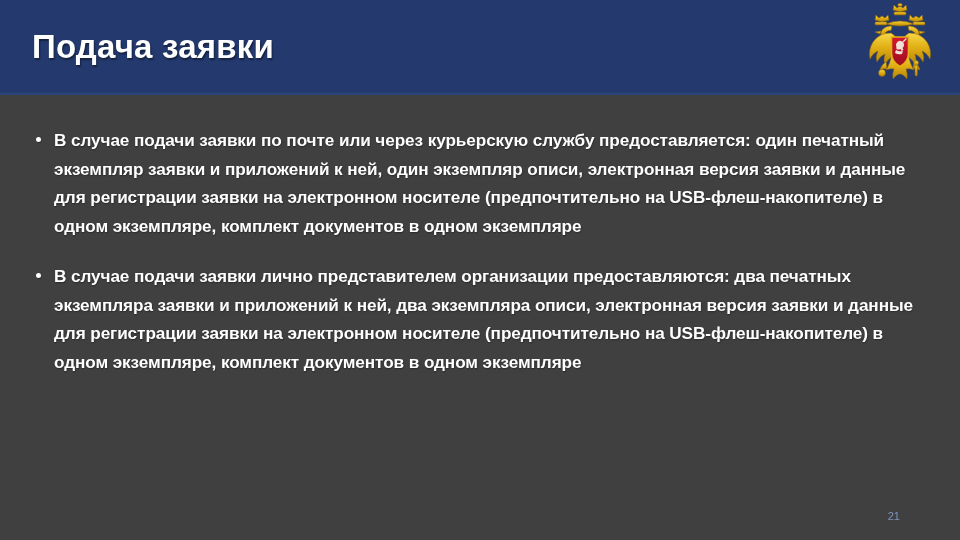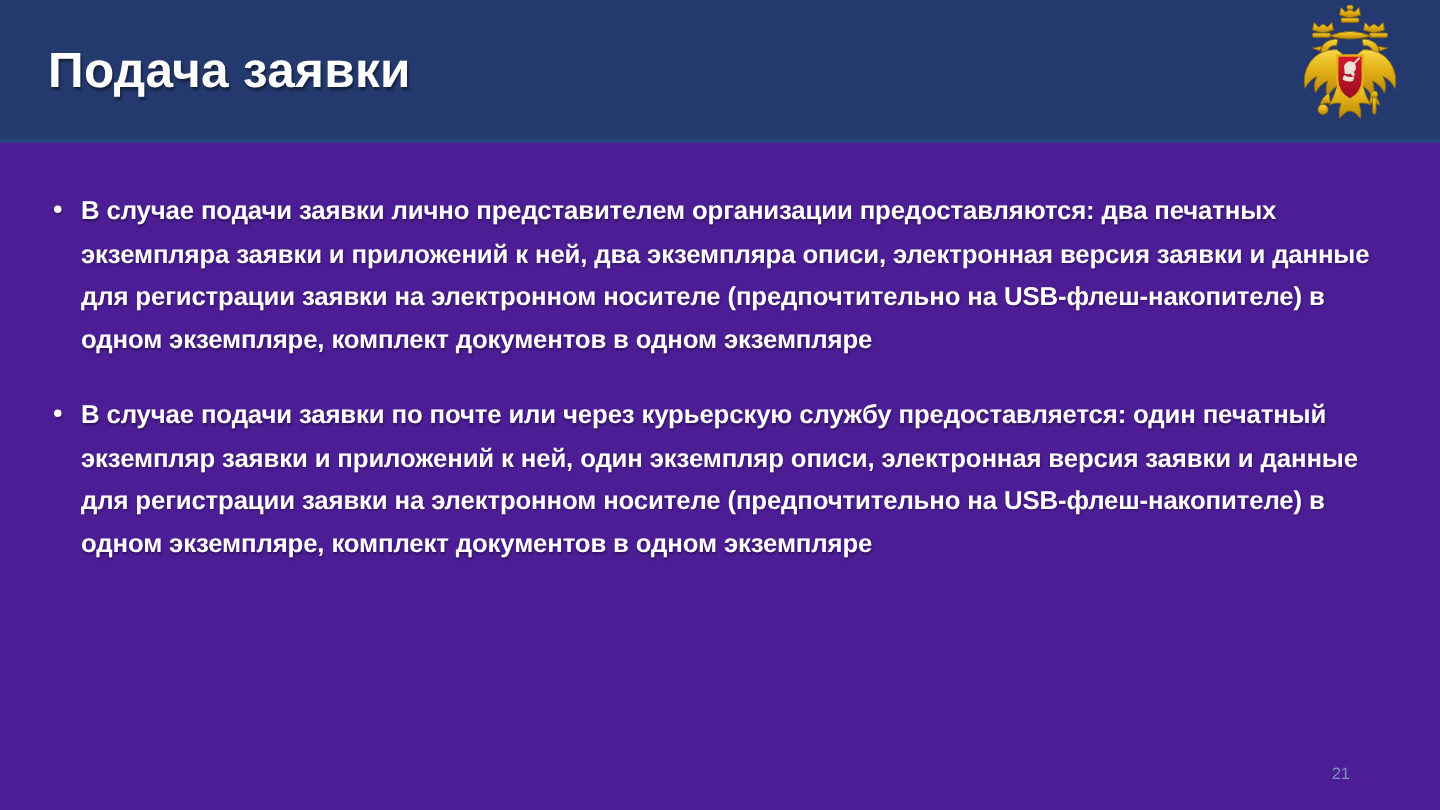--- a/index.html
+++ b/index.html
@@ -9,21 +9,21 @@
     background: #2a477f;
   }
   body {
     font-family: "Liberation Sans", "DejaVu Sans", sans-serif;
   }
   #slide {
     position: relative;
     width: 960px;
     height: 540px;
     overflow: hidden;
-    background: #4c1d95;
+    background: #404040;
     box-sizing: border-box;
   }
   
   #header-band {
     position: absolute;
     left: 0;
     top: 0;
     width: 960px;
     height: 95px;
     background: #243a6f;
@@ -172,25 +172,25 @@
         <path d="M44 40 l4 -4 0.8 1 -4 4z"></path>
         <path d="M38 48 q3 2 7 1 l-1 3 q-4 1 -7 -1z"></path>
       </g>
     </svg>
   </div>
 
   <div id="content">
 
     <div class="bullet-para">
       <span class="bullet-dot"></span>
-      <span class="bullet-text">В случае подачи заявки лично представителем организации предоставляются: два печатных экземпляра заявки и приложений к ней, два экземпляра описи, электронная версия заявки и данные для регистрации заявки на электронном носителе (предпочтительно на USB-флеш-накопителе) в одном экземпляре, комплект документов в одном экземпляре</span>
+      <span class="bullet-text">В случае подачи заявки по почте или через курьерскую службу предоставляется: один печатный экземпляр заявки и приложений к ней, один экземпляр описи, электронная версия заявки и данные для регистрации заявки на электронном носителе (предпочтительно на USB-флеш-накопителе) в одном экземпляре, комплект документов в одном экземпляре</span>
     </div>
 
     <div class="bullet-para">
       <span class="bullet-dot"></span>
-      <span class="bullet-text">В случае подачи заявки по почте или через курьерскую службу предоставляется: один печатный экземпляр заявки и приложений к ней, один экземпляр описи, электронная версия заявки и данные для регистрации заявки на электронном носителе (предпочтительно на USB-флеш-накопителе) в одном экземпляре, комплект документов в одном экземпляре</span>
+      <span class="bullet-text">В случае подачи заявки лично представителем организации предоставляются: два печатных экземпляра заявки и приложений к ней, два экземпляра описи, электронная версия заявки и данные для регистрации заявки на электронном носителе (предпочтительно на USB-флеш-накопителе) в одном экземпляре, комплект документов в одном экземпляре</span>
     </div>
 
   </div>
 
   <div id="page-number">21</div>
 
 </div>
 
 </body></html>

